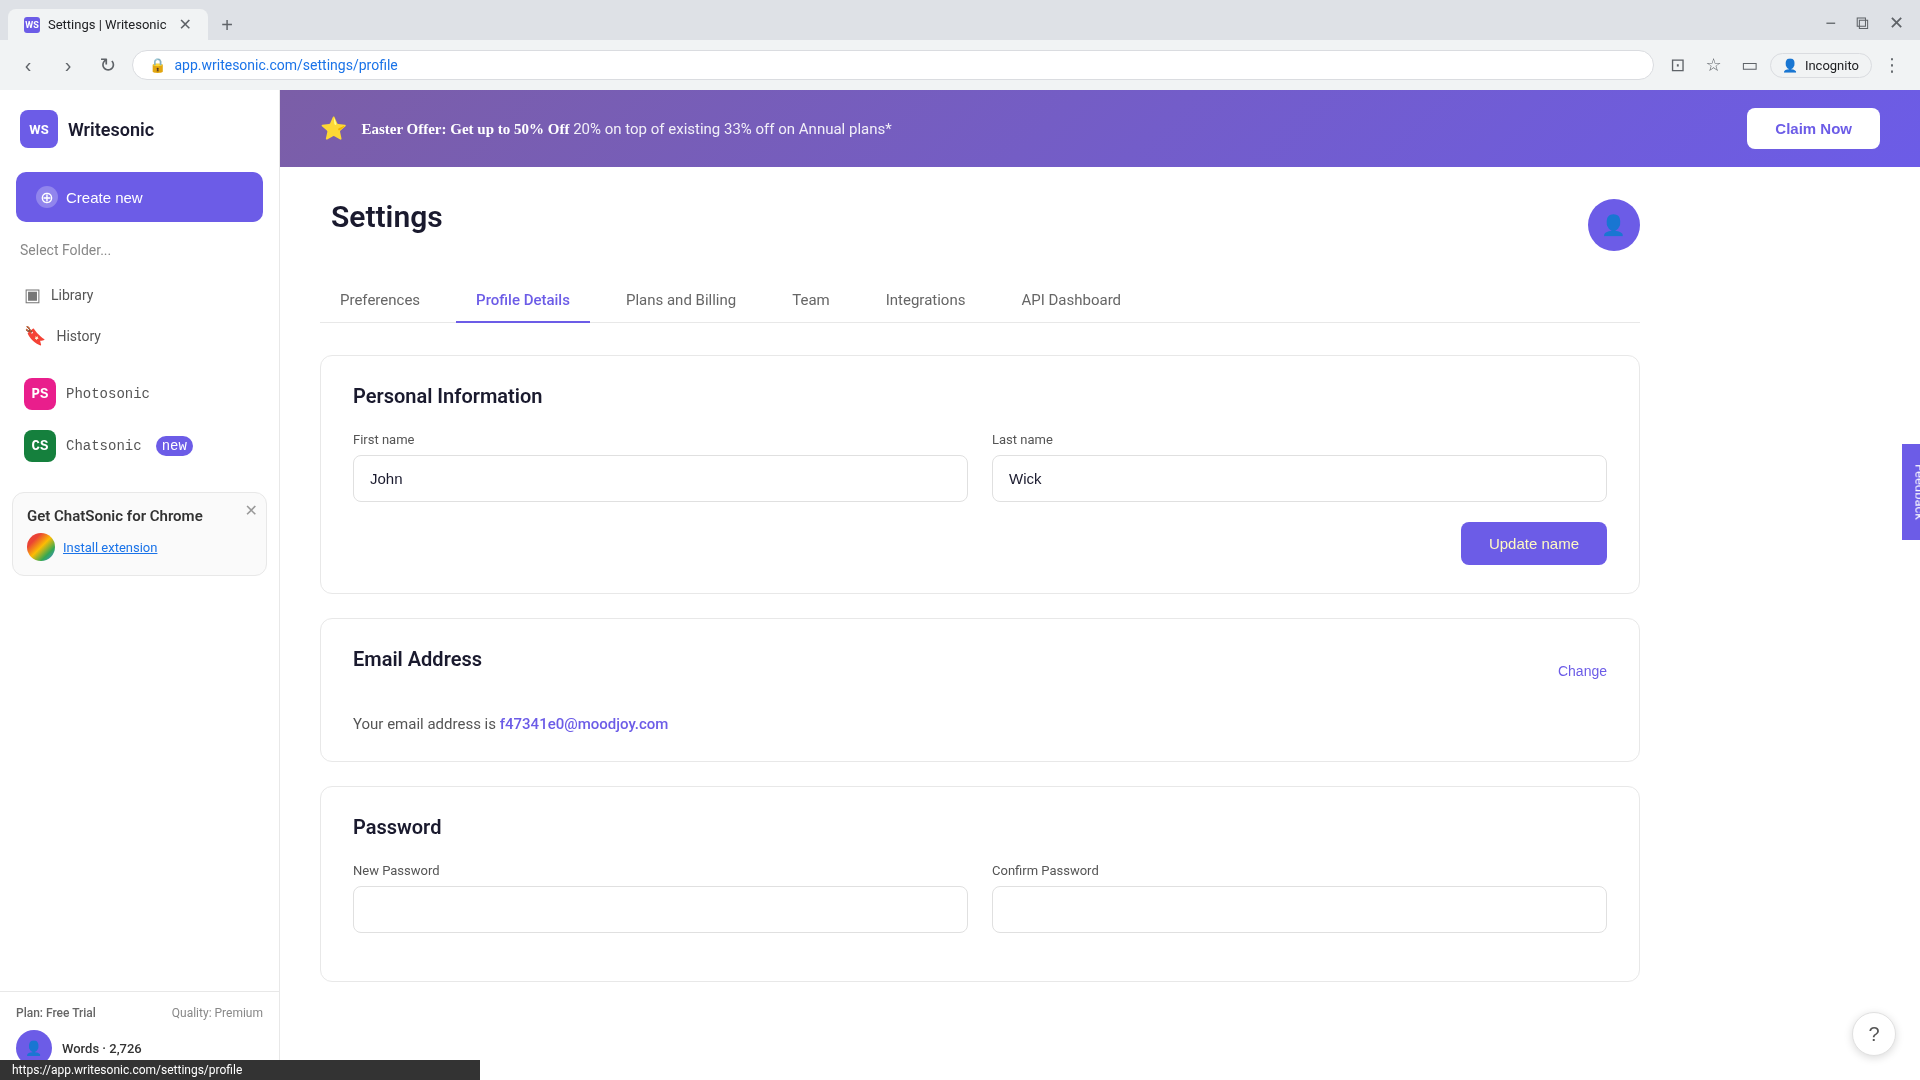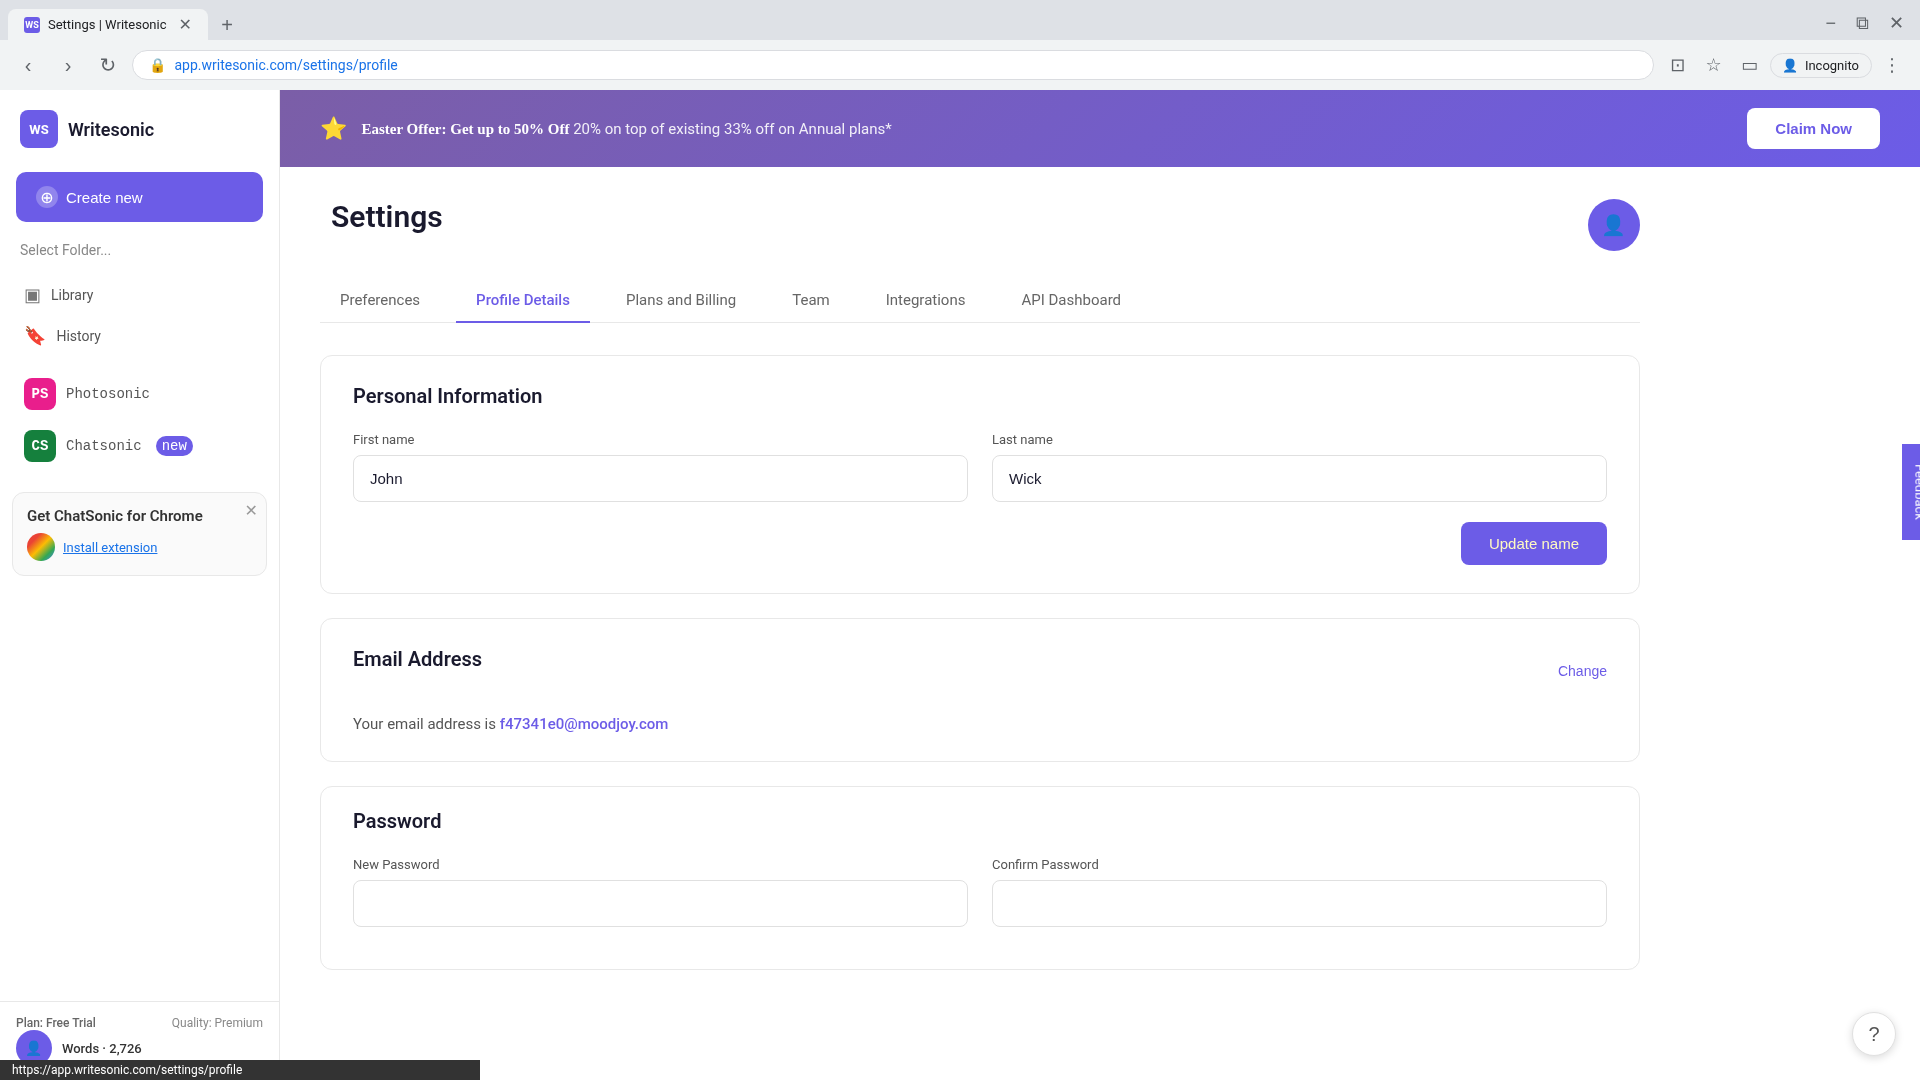--- a/index.html
+++ b/index.html
@@ -48,21 +48,21 @@
     .new-badge { background: #6c5ce7; color: white; font-size: 14px; padding: 2px 6px; border-radius: 10px; margin-left: 4px; }
 
     .sidebar-promo { margin: 12px; border: 1px solid #e8e8e8; border-radius: 12px; padding: 14px; background: #fafafa; position: relative; }
     .promo-close { position: absolute; top: 8px; right: 8px; background: none; border: none; color: #999; cursor: pointer; font-size: 16px; }
     .promo-title { font-size: 15px; font-weight: 600; color: #333; margin-bottom: 8px; }
     .promo-chrome { display: flex; align-items: center; gap: 8px; }
     .chrome-icon { width: 28px; height: 28px; border-radius: 50%; background: linear-gradient(135deg, #ea4335 25%, #fbbc04 50%, #34a853 75%, #4285f4 100%); }
     .promo-link { color: #1a73e8; font-size: 13px; text-decoration: underline; cursor: pointer; }
 
     .sidebar-footer { margin-top: auto; padding: 14px 16px; border-top: 1px solid #e8e8e8; }
-    .plan-info { display: flex; justify-content: space-between; font-size: 12px; color: #666; }
+    .plan-info { display: flex; justify-content: space-between; font-size: 12px; color: #666; margin-bottom: 10px; }
     .plan-name { font-weight: 500; }
     .quality-badge { color: #888; }
     .user-info { display: flex; align-items: center; gap: 10px; }
     .user-avatar { width: 36px; height: 36px; background: #6c5ce7; border-radius: 50%; display: flex; align-items: center; justify-content: center; color: white; font-size: 14px; }
     .words-count { font-size: 13px; color: #333; font-weight: 500; }
 
     
     .status-bar { position: fixed; bottom: 0; left: 0; width: 480px; background: #333; color: white; font-size: 12px; padding: 3px 12px; z-index: 100; }
 
     
@@ -96,21 +96,21 @@
     .field-input { width: 100%; border: 1px solid #e0e0e0; border-radius: 8px; padding: 14px 16px; font-size: 15px; color: #1a1a2e; outline: none; }
     .form-actions { display: flex; justify-content: flex-end; margin-top: 8px; }
     .update-btn { background: #6c5ce7; color: #fef9c3; border: none; border-radius: 8px; padding: 13px 28px; font-size: 15px; font-weight: 500; cursor: pointer; }
 
     .email-section { border: 1px solid #e8e8e8; border-radius: 12px; padding: 28px 32px; margin-bottom: 24px; }
     .email-section-header { display: flex; justify-content: space-between; align-items: center; margin-bottom: 20px; }
     .change-link { color: #6c5ce7; font-size: 14px; cursor: pointer; background: none; border: none; }
     .email-text { font-size: 15px; color: #555; }
     .email-text .email-addr { color: #6c5ce7; font-weight: 500; }
 
-    .password-section { border: 1px solid #e8e8e8; border-radius: 12px; padding: 22px 32px; }
+    .password-section { border: 1px solid #e8e8e8; border-radius: 12px; padding: 28px 32px; }
 
     
     .feedback-tab { position: fixed; right: 0; top: 50%; transform: translateY(-50%) rotate(90deg); transform-origin: right center; background: #6c5ce7; color: white; padding: 10px 20px; font-size: 13px; border-radius: 8px 8px 0 0; cursor: pointer; z-index: 50; }
 
     
     .help-btn { position: fixed; bottom: 24px; right: 24px; width: 44px; height: 44px; background: white; border: 1px solid #e0e0e0; border-radius: 50%; display: flex; align-items: center; justify-content: center; font-size: 20px; color: #555; cursor: pointer; box-shadow: 0 2px 8px rgba(0,0,0,0.15); z-index: 50; }
   </style>
 </head>
 <body>
 

